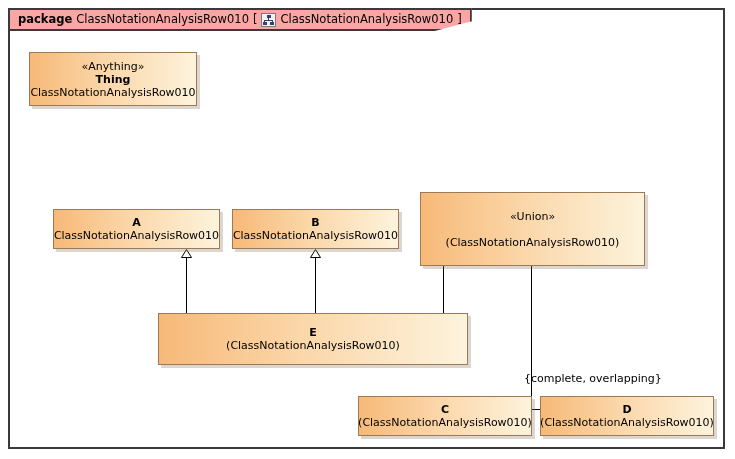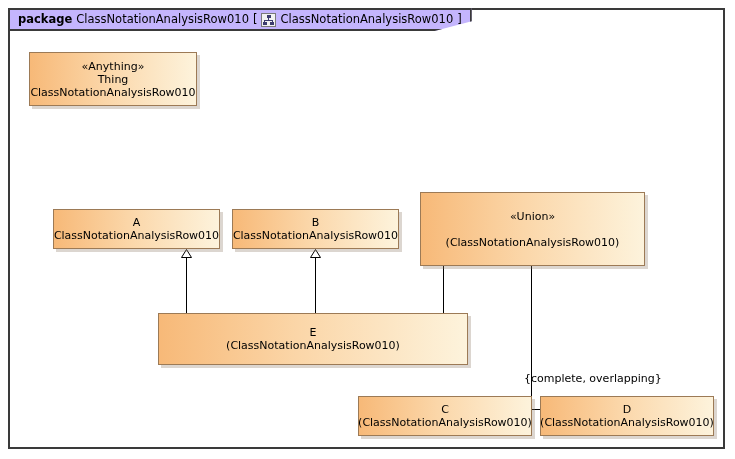--- a/index.html
+++ b/index.html
@@ -32,21 +32,21 @@
     background: #ffffff;
   }
 
   .pkg-tab {
     position: absolute;
     left: 8px;
     top: 8px;
     height: 23px;
     box-sizing: border-box;
     border: 2px solid #3a3a3a;
-    background: #c4b5fd;
+    background: #fca5a5;
     padding: 0 8px 0 8px;
     display: flex;
     align-items: center;
     white-space: nowrap;
     
     clip-path: polygon(0 0, 100% 0, 100% 58%, 92% 100%, 0 100%);
   }
   .pkg-tab-inner {
     display: flex;
     align-items: center;
@@ -105,21 +105,21 @@
     padding: 3px 4px;
     overflow: hidden;
   }
   .cls .stereo {
     font-size: 11px;
     font-weight: normal;
     white-space: nowrap;
   }
   .cls .cname {
     font-size: 11px;
-    font-weight: normal;
+    font-weight: bold;
     white-space: nowrap;
   }
   .cls .qual {
     font-size: 11px;
     font-weight: normal;
     white-space: nowrap;
   }
   .cls .blank { height: 13px; }
 
   

